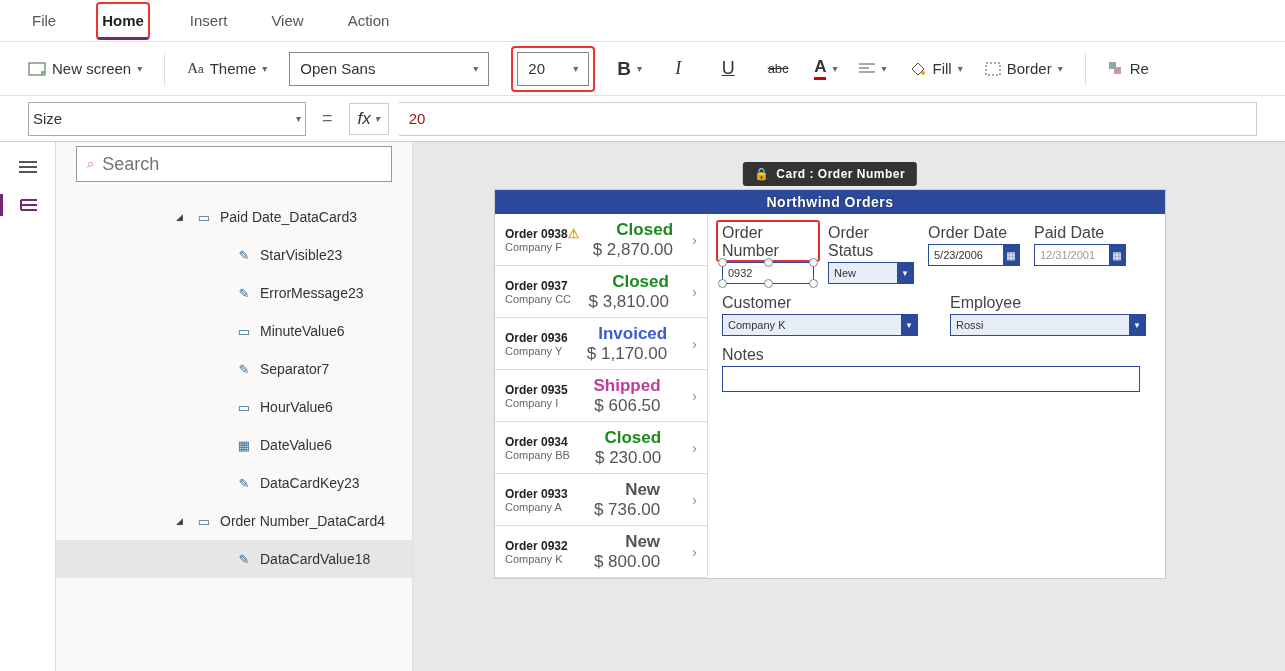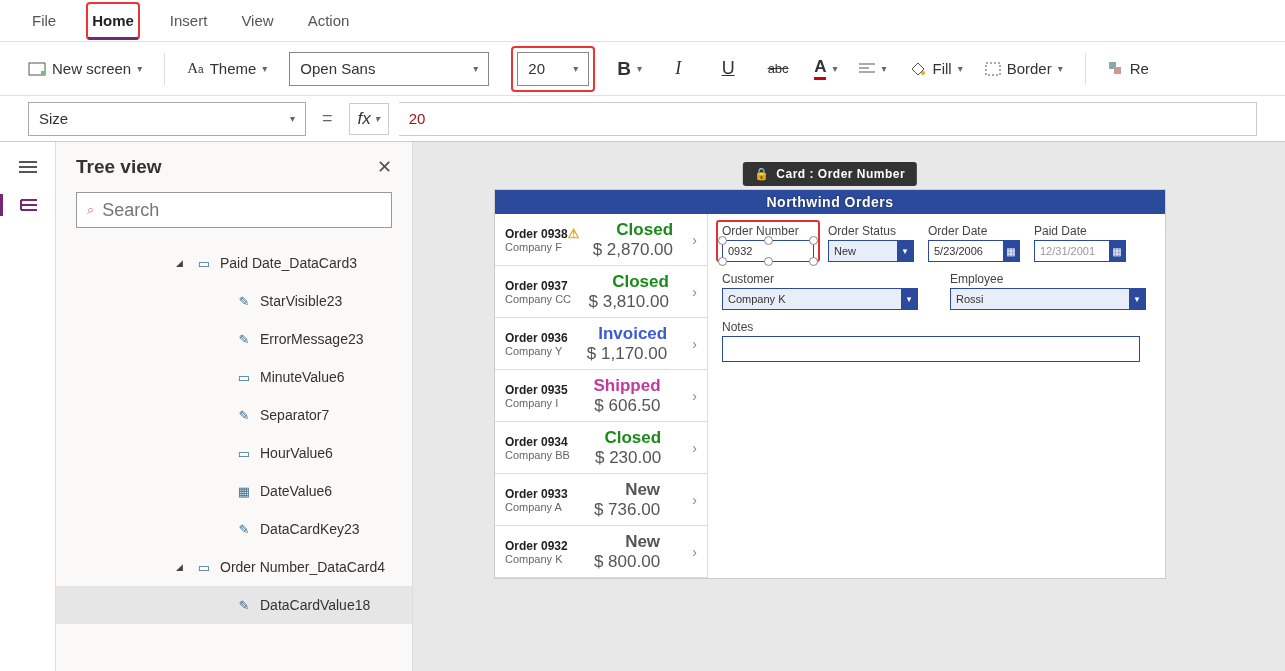--- a/index.html
+++ b/index.html
@@ -1,30 +1,30 @@
 <!DOCTYPE html>
 <html><head>
 <meta charset="utf-8">
 <style>
 *{box-sizing:border-box;margin:0;padding:0;font-family:"Segoe UI",Arial,sans-serif}
 body{background:#fff;font-size:13px;color:#333;width:1285px;height:671px;overflow:hidden}
-.menubar{display:flex;align-items:center;height:42px;padding:0 28px;gap:26px;border-bottom:1px solid #e1e1e1}
+.menubar{display:flex;align-items:center;height:42px;padding:0 28px;gap:36px;border-bottom:1px solid #e1e1e1}
 .menubar .tab{font-size:15px;color:#555;padding:8px 4px;cursor:pointer}
 .menubar .tab.active{color:#222;font-weight:600;border-bottom:3px solid #742774}
 .hl-red{border:2px solid #e33;border-radius:4px;padding:4px 10px}
 .toolbar{display:flex;align-items:center;height:54px;padding:0 28px;gap:22px;border-bottom:1px solid #e1e1e1}
 .tool-btn{display:flex;align-items:center;gap:6px;font-size:15px;color:#333;cursor:pointer}
 .sep{width:1px;height:32px;background:#ddd}
 .select-box{border:1px solid #888;height:34px;display:flex;align-items:center;padding:12px 10px;font-size:15px;min-width:0}
 .select-box.font{width:200px;justify-content:space-between}
 .select-box.size{width:72px;justify-content:space-between}
 .chev{font-size:10px;color:#666}
 .icon-btn{width:28px;height:28px;display:flex;align-items:center;justify-content:center;font-size:18px;color:#333;cursor:pointer}
 .formula-row{display:flex;align-items:center;height:46px;padding:0 28px;gap:10px;border-bottom:1px solid #ccc}
-.prop-dd{border:1px solid #aaa;width:278px;height:34px;display:flex;align-items:center;justify-content:space-between;padding:0 10px;font-size:15px}
+.prop-dd{border:1px solid #aaa;width:278px;height:34px;display:flex;align-items:center;justify-content:space-between;padding:0 4px;font-size:15px}
 .eq{font-size:18px;color:#666;padding:0 6px}
 .fx{font-style:italic;font-size:17px;padding:0 8px;border:1px solid #ccc;height:32px;display:flex;align-items:center;gap:4px}
 .formula-input{flex:1;border:1px solid #ccc;border-left:none;height:34px;padding:0 10px;font-size:15px;color:#a31515}
 .body{display:flex;height:calc(100% - 142px)}
 .leftrail{width:56px;border-right:1px solid #ddd;display:flex;flex-direction:column;align-items:center;padding-top:14px;gap:16px}
 .rail-ic{width:22px;height:22px;display:flex;align-items:center;justify-content:center;color:#555;cursor:pointer}
 .rail-ic.active{border-left:3px solid #742774;color:#742774;width:56px;justify-content:center}
 .treepane{width:357px;border-right:1px solid #ddd;background:#faf9f8;display:flex;flex-direction:column}
 .treehead{display:flex;align-items:center;justify-content:space-between;padding:14px 20px 10px}
 .treehead h2{font-size:19px;font-weight:600;color:#333}
@@ -53,21 +53,21 @@
 .orow .status{font-weight:600}
 .st-closed{color:#1a8a1a}
 .st-invoiced{color:#3b5bd6}
 .st-shipped{color:#c23aa0}
 .st-new{color:#555}
 .orow .amt{color:#555}
 .orow .arr{color:#888;font-size:14px;padding-left:6px}
 .form{flex:1;padding:10px 14px;position:relative}
 .frow{display:flex;gap:14px;margin-bottom:10px}
 .fcell{display:flex;flex-direction:column;gap:2px}
-.flabel{font-size:12px;color:#444}
+.flabel{font-size:16px;color:#444}
 .finput{border:1px solid #2b4a9b;height:22px;font-size:11px;padding:0 5px;background:#fff;display:flex;align-items:center;justify-content:space-between}
 .finput.dd{background:#e8eef8}
 .finput.dd .ddarr{background:#2b4a9b;color:#fff;width:16px;height:22px;display:flex;align-items:center;justify-content:center;margin-right:-5px;font-size:9px}
 .finput.date .cal{background:#2b4a9b;color:#fff;width:16px;height:22px;display:flex;align-items:center;justify-content:center;margin-right:-5px;font-size:10px}
 .notes{width:418px;height:26px}
 .sel-outline{position:absolute;border:2px solid #d33;border-radius:3px;pointer-events:none}
 .handles{position:absolute;inset:0}
 .handle{position:absolute;width:9px;height:9px;border:1px solid #888;background:#fff;border-radius:50%}
 .warn{color:#e6a817;font-size:13px}
 svg{display:block}
@@ -193,24 +193,20 @@
       </div>
     <div class="rail-ic active">
         <svg width="18" height="16">
           <path d="M1 3 L17 3 M1 8 L17 8 M1 13 L17 13" stroke="#742774" stroke-width="2"></path>
           <path d="M1 3 L1 13" stroke="#742774" stroke-width="2"></path>
         </svg>
       </div>
   </div>
 
   <div class="treepane">
-    <div class="treehead">
-      <h2>Tree view</h2>
-      <span class="closebtn">✕</span>
-    </div>
     <div class="searchwrap">
       <div class="searchbox">
         <span style="color:#c77">⌕</span>
         <input placeholder="Search" style="">
       </div>
     </div>
     <div class="treelist" id="treelist">
         <div class="tnode d1">
           <span class="expander">◢</span>
           <span class="tico">▭</span>

